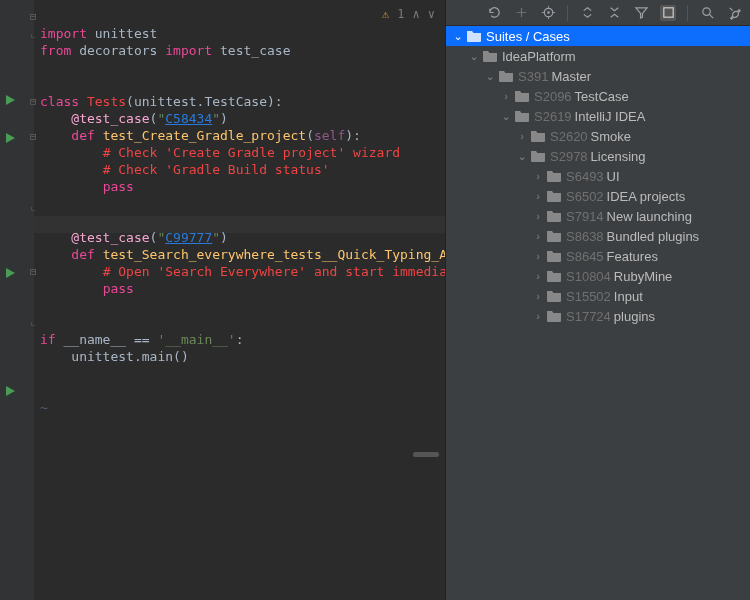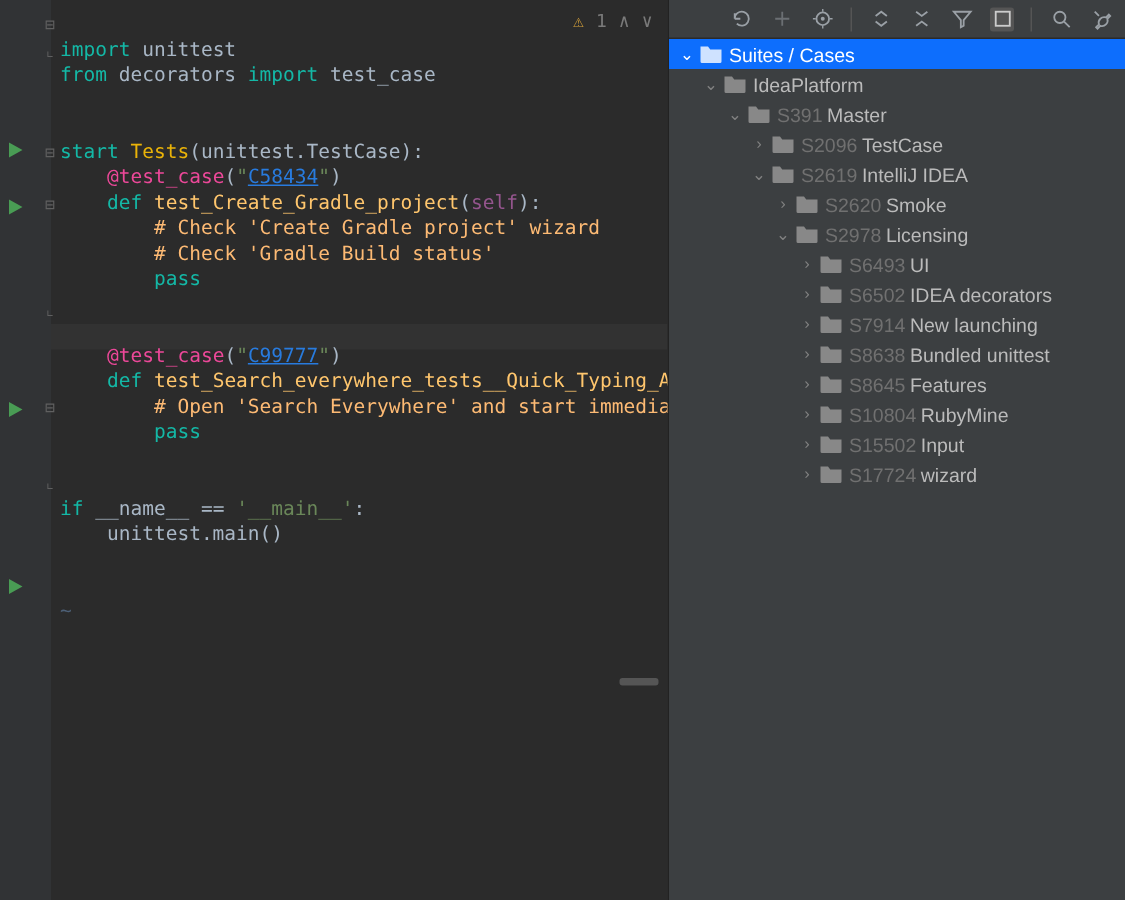--- a/index.html
+++ b/index.html
@@ -49,28 +49,28 @@
   line-height: 1;
 }
 .code-area {
   position: absolute;
   left: 40px;
   top: 8px;
   font-size: 13px;
   line-height: 17px;
   white-space: pre;
 }
-.kw { color: #14b8a6; }
-.cls { color: #eab308; }
-.dec { color: #ec4899; }
+.kw { color: #ec4899; }
+.cls { color: #ef4444; }
+.dec { color: #f9a8d4; }
 .str { color: #6a8759; }
 .link { color: #287bde; text-decoration: underline; }
 .fn { color: #ffc66d; }
 .self { color: #94558d; }
-.comment { color: #fdba74; }
+.comment { color: #ef4444; }
 .editor-top-right {
   position: absolute;
   top: 7px;
   right: 10px;
   display: flex;
   gap: 8px;
   align-items: center;
   color: #7a7a7a;
   font-size: 12px;
 }
@@ -190,21 +190,21 @@
     <span class="warn-tri">⚠</span>
     <span>1</span>
     <span style="cursor:pointer">∧</span>
     <span style="cursor:pointer">∨</span>
   </div>
   <div class="code-area">
 <span class="kw">import</span><span> unittest</span>
 <span class="kw">from</span><span> decorators </span><span class="kw">import</span><span> test_case</span>
 
 
-<span class="kw">start </span><span class="cls">Tests</span><span>(unittest.TestCase):</span>
+<span class="kw">class </span><span class="cls">Tests</span><span>(unittest.TestCase):</span>
 <span>    </span><span class="dec">@test_case</span><span>(</span><span class="str">"</span><span class="link">C58434</span><span class="str">"</span><span>)</span>
 <span>    </span><span class="kw">def </span><span class="fn">test_Create_Gradle_project</span><span>(</span><span class="self">self</span><span>):</span>
 <span>        </span><span class="comment"># Check 'Create Gradle project' wizard</span>
 <span>        </span><span class="comment"># Check 'Gradle Build status'</span>
 <span>        </span><span class="kw">pass</span>
 
 
 <span>    </span><span class="dec">@test_case</span><span>(</span><span class="str">"</span><span class="link">C99777</span><span class="str">"</span><span>)</span>
 <span>    </span><span class="kw">def </span><span class="fn">test_Search_everywhere_tests__Quick_Typing_A</span>
 <span>        </span><span class="comment"># Open 'Search Everywhere' and start immedia</span>
@@ -362,21 +362,21 @@
         </div>
         <div class="tree-row">
           <span class="indent" style="width: 80px;"></span>
           <span class="tree-arrow">›</span>
           <span class="tree-folder">
             <svg viewBox="0 0 16 14">
               <path class="folder-svg" d="M1 2h5l1.5 2H15v8a1 1 0 0 1-1 1H2a1 1 0 0 1-1-1z"></path>
             </svg>
           </span>
           <span class="tree-id">S6502</span>
-          <span class="tree-label">IDEA decorators</span>
+          <span class="tree-label">IDEA projects</span>
         </div>
         <div class="tree-row">
           <span class="indent" style="width: 80px;"></span>
           <span class="tree-arrow">›</span>
           <span class="tree-folder">
             <svg viewBox="0 0 16 14">
               <path class="folder-svg" d="M1 2h5l1.5 2H15v8a1 1 0 0 1-1 1H2a1 1 0 0 1-1-1z"></path>
             </svg>
           </span>
           <span class="tree-id">S7914</span>
@@ -384,21 +384,21 @@
         </div>
         <div class="tree-row">
           <span class="indent" style="width: 80px;"></span>
           <span class="tree-arrow">›</span>
           <span class="tree-folder">
             <svg viewBox="0 0 16 14">
               <path class="folder-svg" d="M1 2h5l1.5 2H15v8a1 1 0 0 1-1 1H2a1 1 0 0 1-1-1z"></path>
             </svg>
           </span>
           <span class="tree-id">S8638</span>
-          <span class="tree-label">Bundled unittest</span>
+          <span class="tree-label">Bundled plugins</span>
         </div>
         <div class="tree-row">
           <span class="indent" style="width: 80px;"></span>
           <span class="tree-arrow">›</span>
           <span class="tree-folder">
             <svg viewBox="0 0 16 14">
               <path class="folder-svg" d="M1 2h5l1.5 2H15v8a1 1 0 0 1-1 1H2a1 1 0 0 1-1-1z"></path>
             </svg>
           </span>
           <span class="tree-id">S8645</span>
@@ -428,17 +428,17 @@
         </div>
         <div class="tree-row">
           <span class="indent" style="width: 80px;"></span>
           <span class="tree-arrow">›</span>
           <span class="tree-folder">
             <svg viewBox="0 0 16 14">
               <path class="folder-svg" d="M1 2h5l1.5 2H15v8a1 1 0 0 1-1 1H2a1 1 0 0 1-1-1z"></path>
             </svg>
           </span>
           <span class="tree-id">S17724</span>
-          <span class="tree-label">wizard</span>
+          <span class="tree-label">plugins</span>
         </div>
       </div>
   </div>
 </div>
 
 </body></html>

